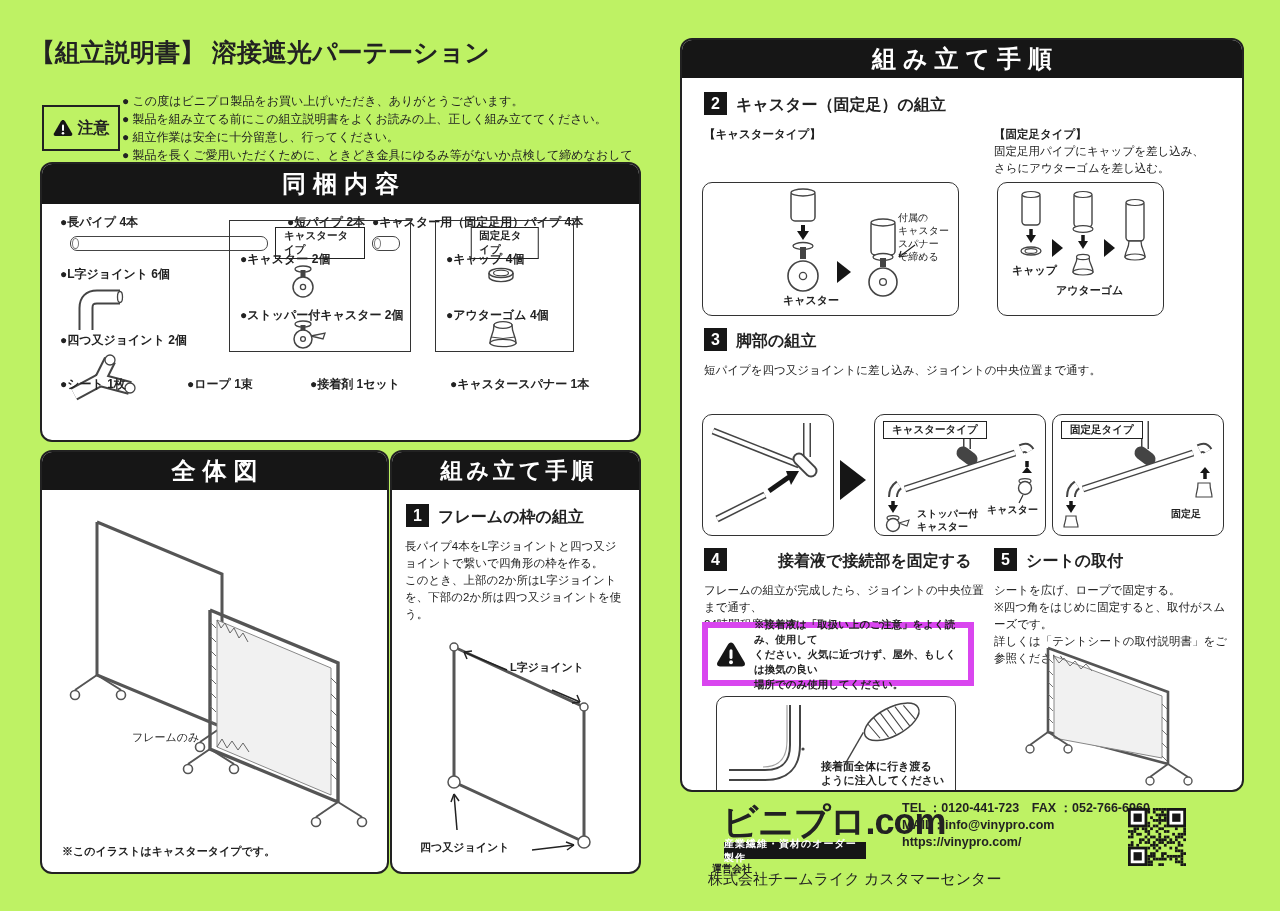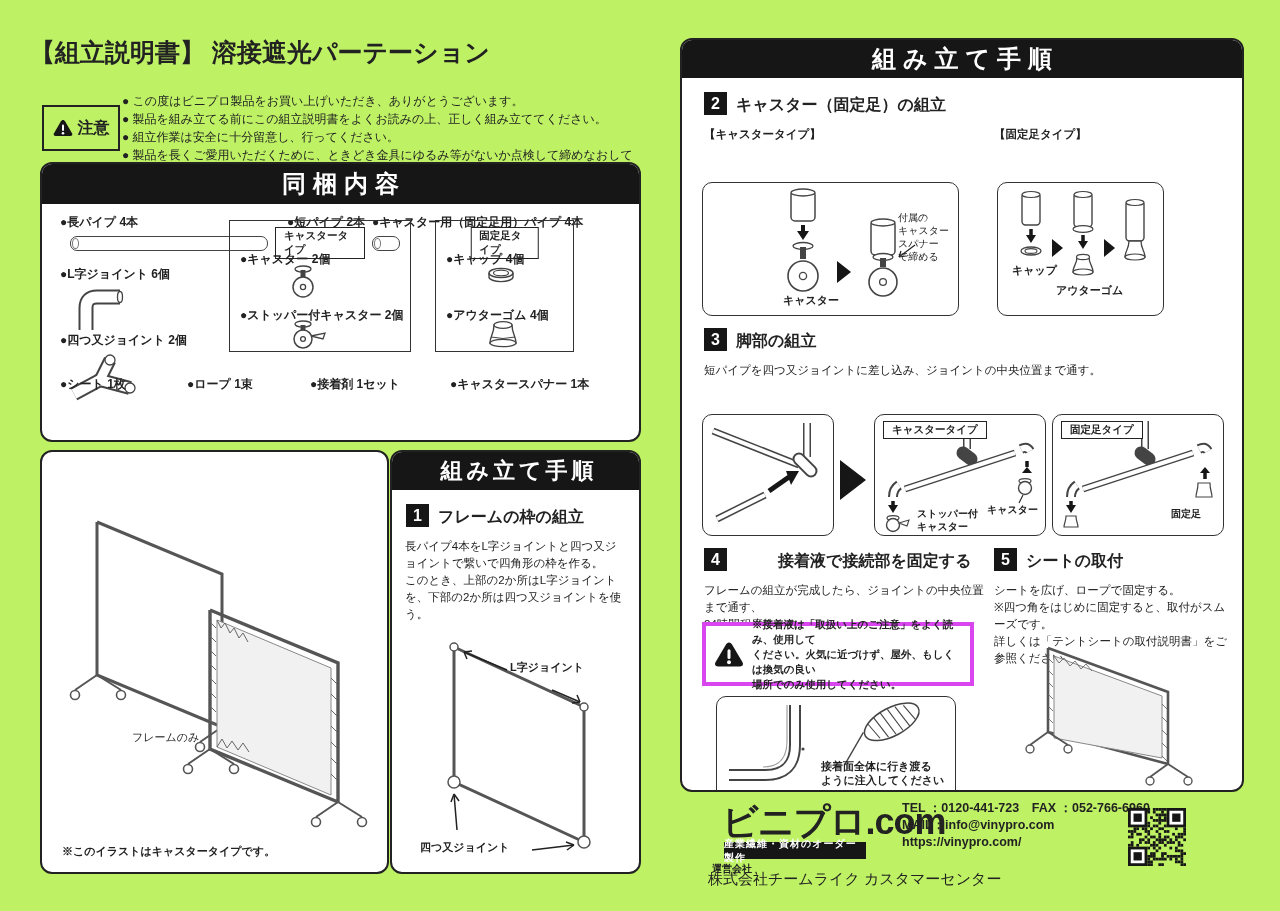--- a/index.html
+++ b/index.html
@@ -18,21 +18,21 @@
   .steptitle{font-size:16px;font-weight:bold;}
   .t11{font-size:11.5px;line-height:17px;}
   .t12{font-size:12px;line-height:18px;}
   .item{font-size:12px;font-weight:bold;}
   .tag{border:1.5px solid #222;background:#fff;font-size:10.5px;font-weight:bold;
        padding:1px 8px;display:inline-block;}
   .tri-r{width:0;height:0;border-left:16px solid #161616;border-top:11px solid transparent;border-bottom:11px solid transparent;}
   .pipe{border:1.5px solid #444;border-radius:7px;background:#fff;position:absolute;}
   .pipe:before{content:"";position:absolute;left:1px;top:1px;bottom:1px;width:7px;
        border:1.2px solid #777;border-radius:50%;box-sizing:border-box;}
-  .warnbox{border:4px solid #d946ef;background:#fff;display:flex;align-items:center;gap:8px;padding:4px 8px;box-sizing:border-box;}
+  .warnbox{border:6px solid #d946ef;background:#fff;display:flex;align-items:center;gap:8px;padding:4px 8px;box-sizing:border-box;}
   svg{display:block;}
   .lbl{font-size:11px;line-height:14px;}
   .lbl10{font-size:10px;line-height:13px;}
 </style>
 </head>
 <body>
 
 <div id="page">
 
   <div class="abs" style="left:30px;top:36px;font-size:25px;font-weight:bold;">【組立説明書】 溶接遮光パーテーション</div>
@@ -133,20 +133,21 @@
       </div>
     </div>
 
     <div class="abs item" style="left:18px;top:212px;">●シート 1枚</div>
     <div class="abs item" style="left:145px;top:212px;">●ロープ 1束</div>
     <div class="abs item" style="left:268px;top:212px;">●接着剤 1セット</div>
     <div class="abs item" style="left:408px;top:212px;">●キャスタースパナー 1本</div>
   </div>
 
   <div class="abs panel" style="left:40px;top:450px;width:345px;height:420px;">
+    <div class="bar" style="height:38px;">全体図</div>
     <div class="abs" style="left:0;top:40px;">
       <svg width="341" height="340" viewBox="0 0 341 340">
 
         <g stroke="#555" stroke-width="3" fill="none">
           <path d="M55 30 L180 82 L180 235 M55 30 L55 183 L180 235"></path>
         </g>
         <g stroke="#555" stroke-width="2" fill="none">
           <path d="M55 183 L33 198 M55 183 L79 198 M180 235 L158 250 M180 235 L204 250"></path>
         </g>
         <g fill="#fff" stroke="#555" stroke-width="1.6">
@@ -243,20 +244,22 @@
         <path d="M196 74 L212 62" stroke="#222" stroke-width="1.2"></path>
           <path d="M196 74 l7 -1 m-7 1 l2 -6" stroke="#222" stroke-width="1.2" fill="none"></path>
       </svg>
       <div class="abs lbl10 pre" style="left:195px;top:28px;">付属の
 キャスタースパナー
 で締める</div>
       <div class="abs lbl" style="left:80px;top:110px;font-weight:bold;">キャスター</div>
     </div>
 
     <div class="abs t11" style="left:312px;top:86px;font-weight:bold;">【固定足タイプ】</div>
+    <div class="abs t11 pre" style="left:312px;top:103px;width:230px;">固定足用パイプにキャップを差し込み、
+さらにアウターゴムを差し込む。</div>
 
     <div class="abs ibox" style="left:315px;top:142px;width:165px;height:132px;">
       <svg class="abs" style="left:0;top:0;" width="163" height="130" viewBox="0 0 163 130">
 
         <rect x="24" y="10" width="18" height="32" rx="3.5" fill="#fff" stroke="#444" stroke-width="1.4"></rect>
         <ellipse cx="33" cy="11.5" rx="9" ry="3" fill="#fff" stroke="#444" stroke-width="1.2"></ellipse>
         <path d="M33 46 V52" stroke="#161616" stroke-width="3.5"></path>
           <path d="M28 52 L38 52 L33 60 Z" fill="#161616"></path>
         <ellipse cx="33" cy="68" rx="10" ry="4" fill="#fff" stroke="#444" stroke-width="1.3"></ellipse>
         <ellipse cx="33" cy="68" rx="6" ry="2.4" fill="#fff" stroke="#444" stroke-width="1.1"></ellipse>

